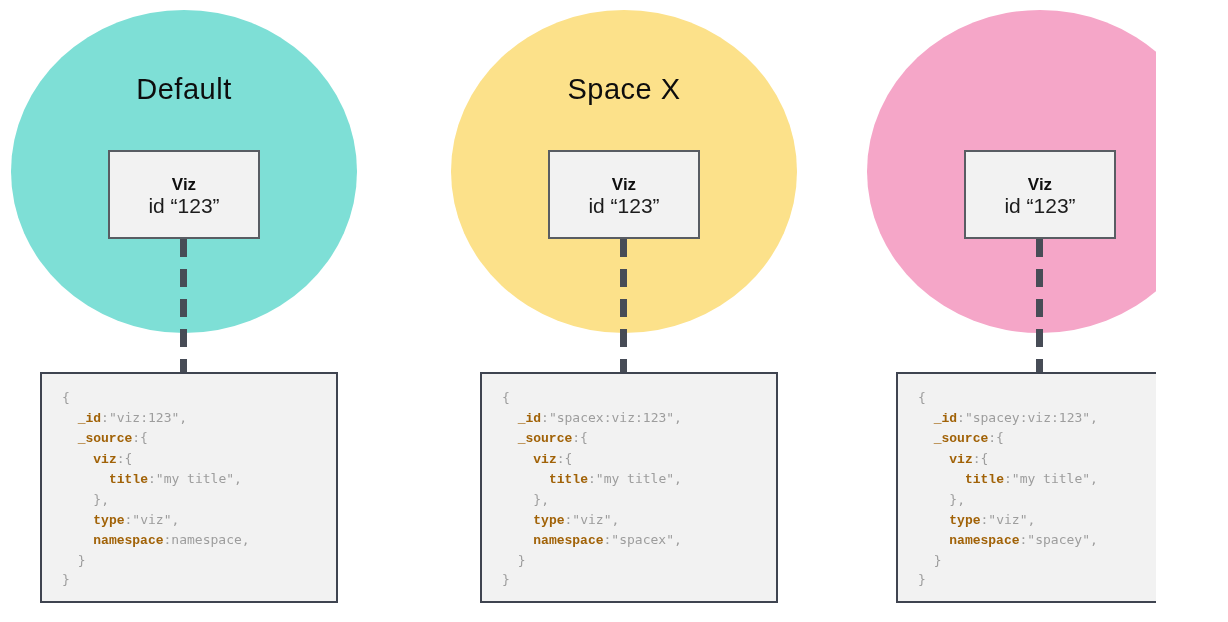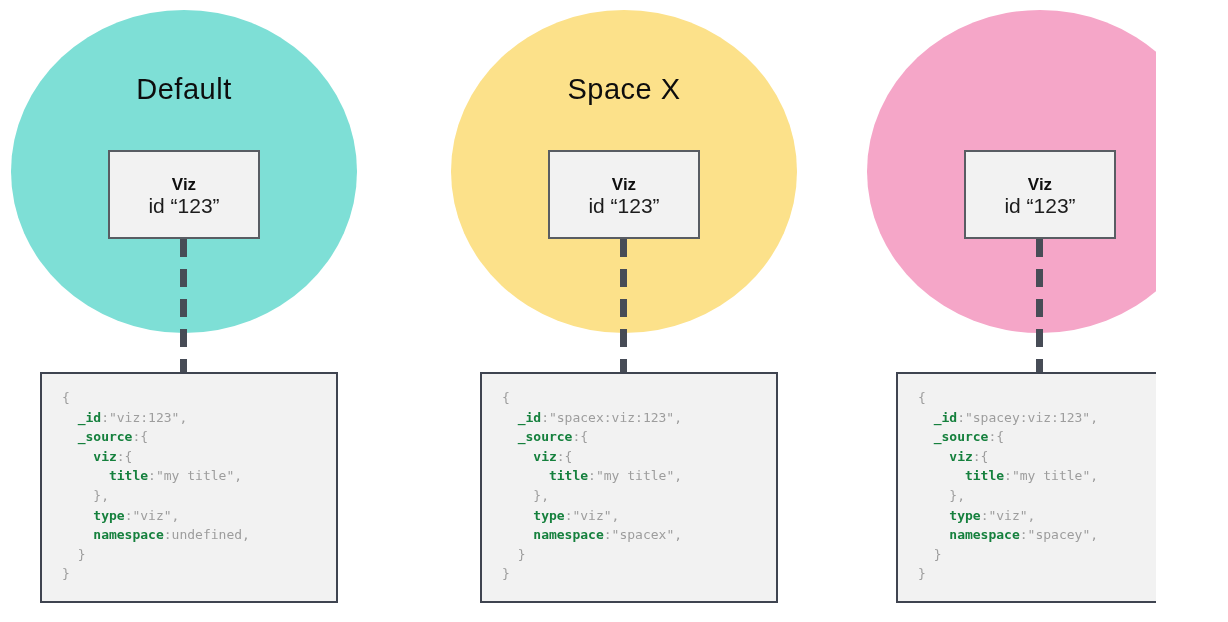--- a/index.html
+++ b/index.html
@@ -93,21 +93,21 @@
     border: 2px solid #3f4450;
     padding: 14px 8px 0 20px;
     overflow: hidden;
   }
   .code-line {
     white-space: pre;
     font-family: "DejaVu Sans Mono", monospace;
     font-size: 13px;
     line-height: 19.6px;
   }
-  .tok-k { color: #15803d; font-weight: bold; }
+  .tok-k { color: #a16207; font-weight: bold; font-family: Liberation Mono, monospace; }
   .tok-v { color: #9d9d9d; font-weight: normal; }
 </style>
 </head>
 <body>
 
 <div class="canvas">
 
   <div class="panel panel-0">
     <div class="circle" style="background: rgb(126, 223, 214);"></div>
     <div class="space-title">Default</div>
@@ -117,21 +117,21 @@
     </div>
     <div class="connector"></div>
     <div class="code-box">
         <div class="code-line"><span class="tok-v">{</span></div>
         <div class="code-line"><span class="tok-v">  </span><span class="tok-k">_id</span><span class="tok-v">:"viz:123",</span></div>
         <div class="code-line"><span class="tok-v">  </span><span class="tok-k">_source</span><span class="tok-v">:{</span></div>
         <div class="code-line"><span class="tok-v">    </span><span class="tok-k">viz</span><span class="tok-v">:{</span></div>
         <div class="code-line"><span class="tok-v">      </span><span class="tok-k">title</span><span class="tok-v">:"my title",</span></div>
         <div class="code-line"><span class="tok-v">    },</span></div>
         <div class="code-line"><span class="tok-v">    </span><span class="tok-k">type</span><span class="tok-v">:"viz",</span></div>
-        <div class="code-line"><span class="tok-v">    </span><span class="tok-k">namespace</span><span class="tok-v">:undefined,</span></div>
+        <div class="code-line"><span class="tok-v">    </span><span class="tok-k">namespace</span><span class="tok-v">:namespace,</span></div>
         <div class="code-line"><span class="tok-v">  }</span></div>
         <div class="code-line"><span class="tok-v">}</span></div>
       </div>
   </div>
 
   <div class="panel panel-1">
     <div class="circle" style="background: rgb(252, 225, 138);"></div>
     <div class="space-title">Space X</div>
     <div class="viz-box">
       <div class="viz-title">Viz</div>

